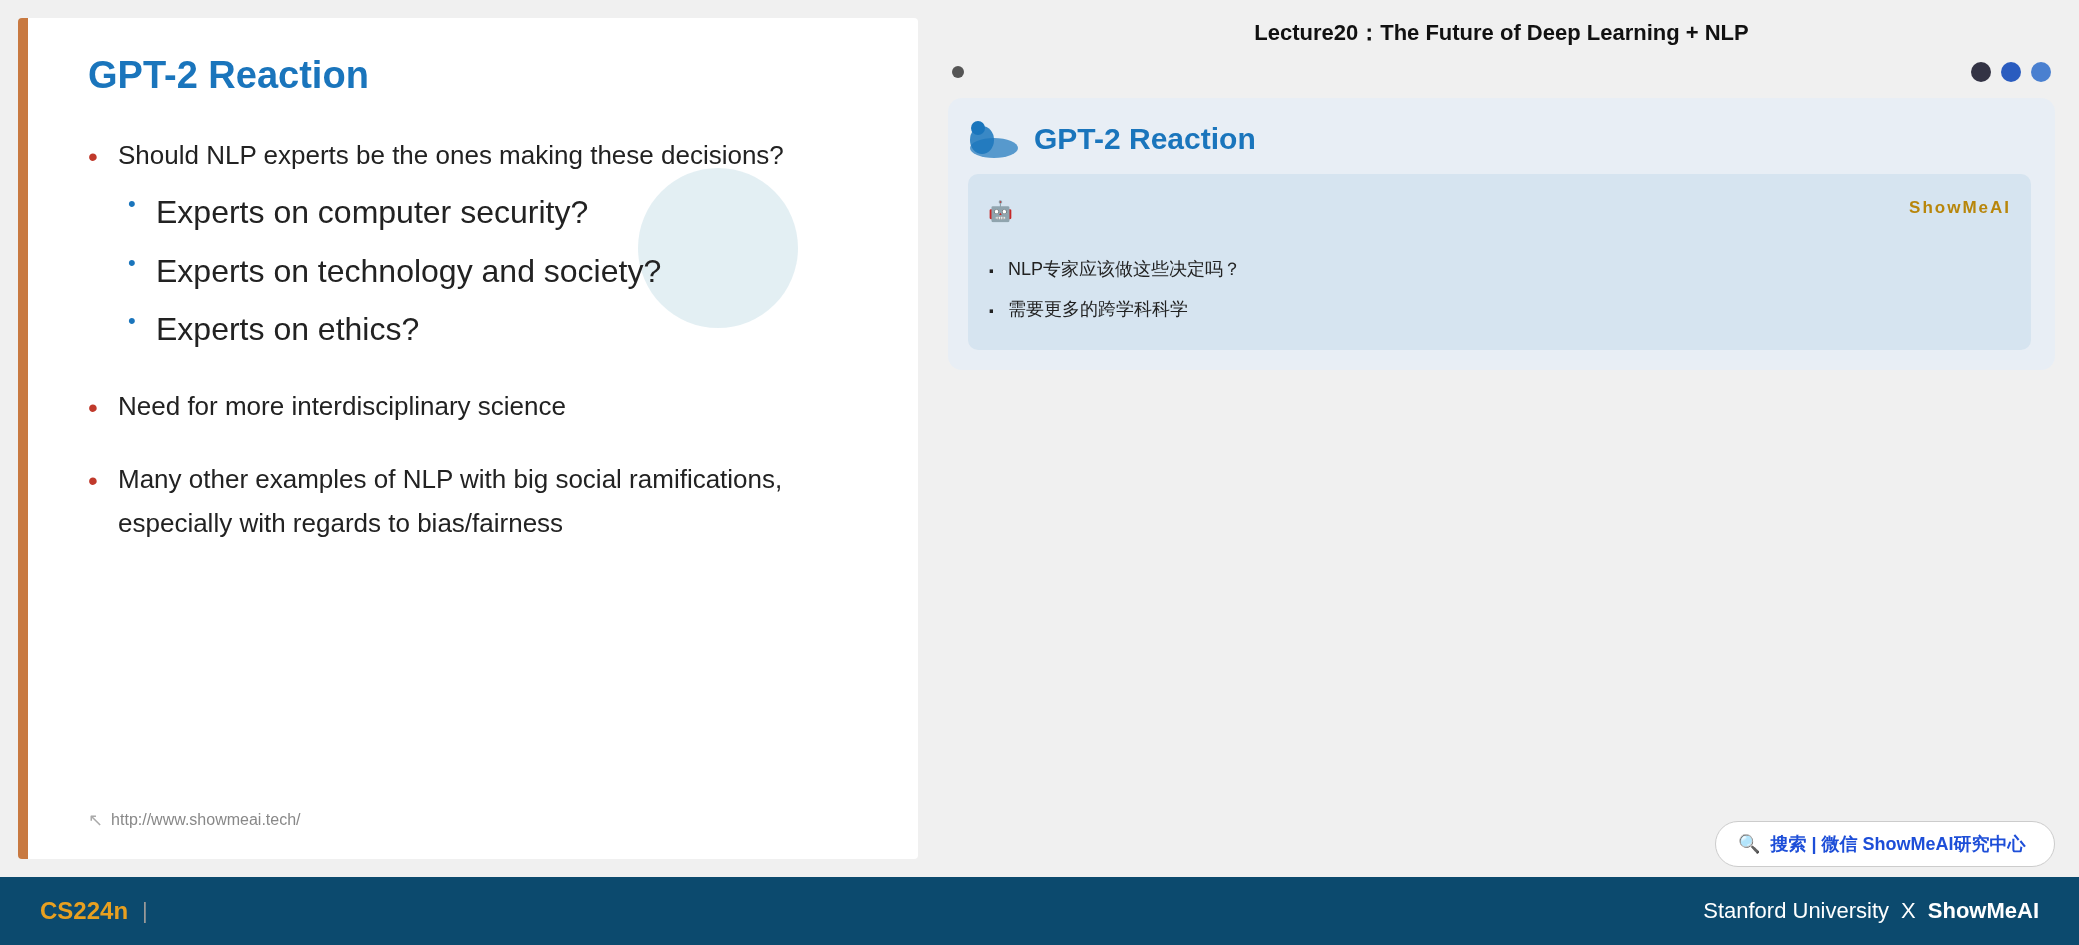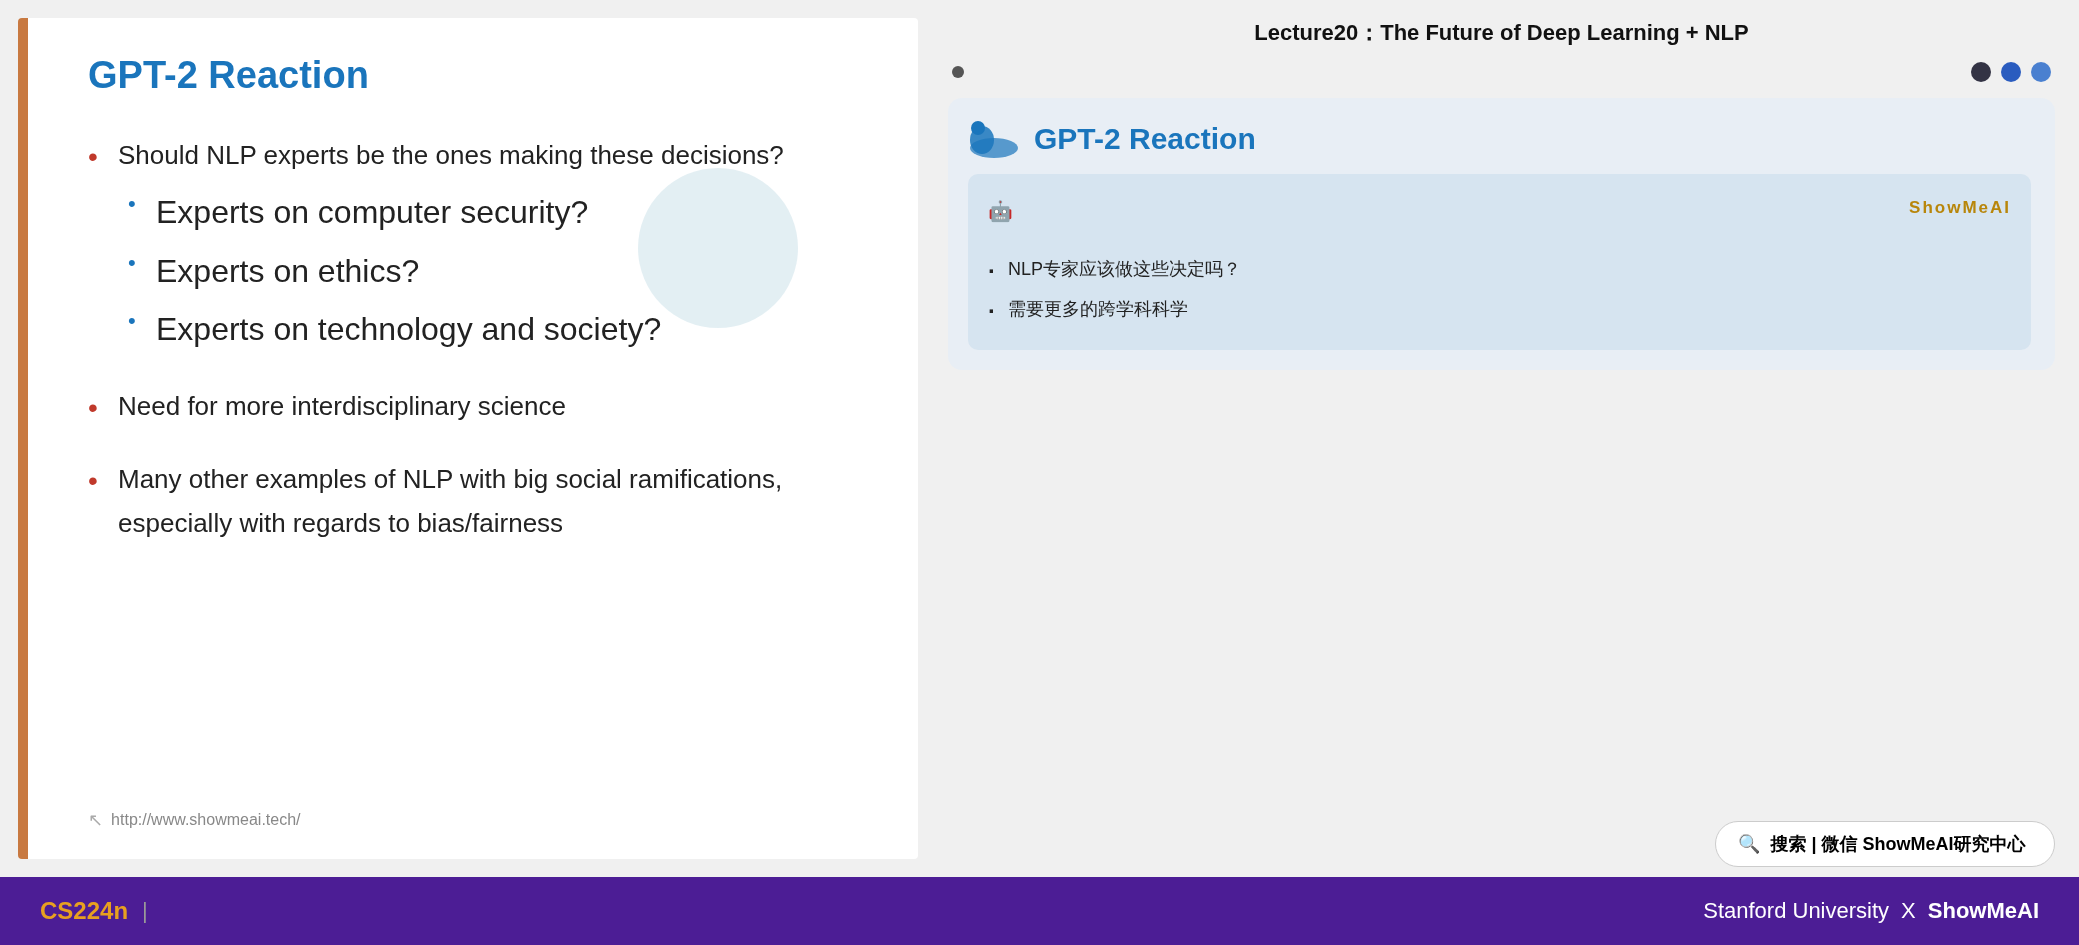--- a/index.html
+++ b/index.html
@@ -271,26 +271,26 @@
       min-width: 340px;
     }
 
     .search-icon-text {
       font-size: 18px;
       color: #888;
     }
 
     .search-label {
       font-weight: bold;
-      color: #000000;
+      color: #1d4ed8;
     }
 
     
     .footer-bar {
-      background: #4c1d95;
+      background: #0c4a6e;
       height: 68px;
       display: flex;
       align-items: center;
       justify-content: space-between;
       padding: 0 40px;
       flex-shrink: 0;
     }
 
     .footer-left {
       display: flex;
@@ -347,22 +347,22 @@
   <div class="slide-panel">
     <div class="circle-decoration"></div>
 
     <h1 class="slide-title">GPT-2 Reaction</h1>
 
     <ul class="slide-bullets">
       <li>
         <span>Should NLP experts be the ones making these decisions?</span>
         <ul class="slide-sub-bullets">
           <li>Experts on computer security?</li>
+          <li>Experts on technology and society?</li>
           <li>Experts on ethics?</li>
-          <li>Experts on technology and society?</li>
         </ul>
       </li>
       <li>
         <span>Need for more interdisciplinary science</span>
       </li>
       <li>
         <span>Many other examples of NLP with big social ramifications, especially with regards to bias/fairness</span>
       </li>
     </ul>
 

